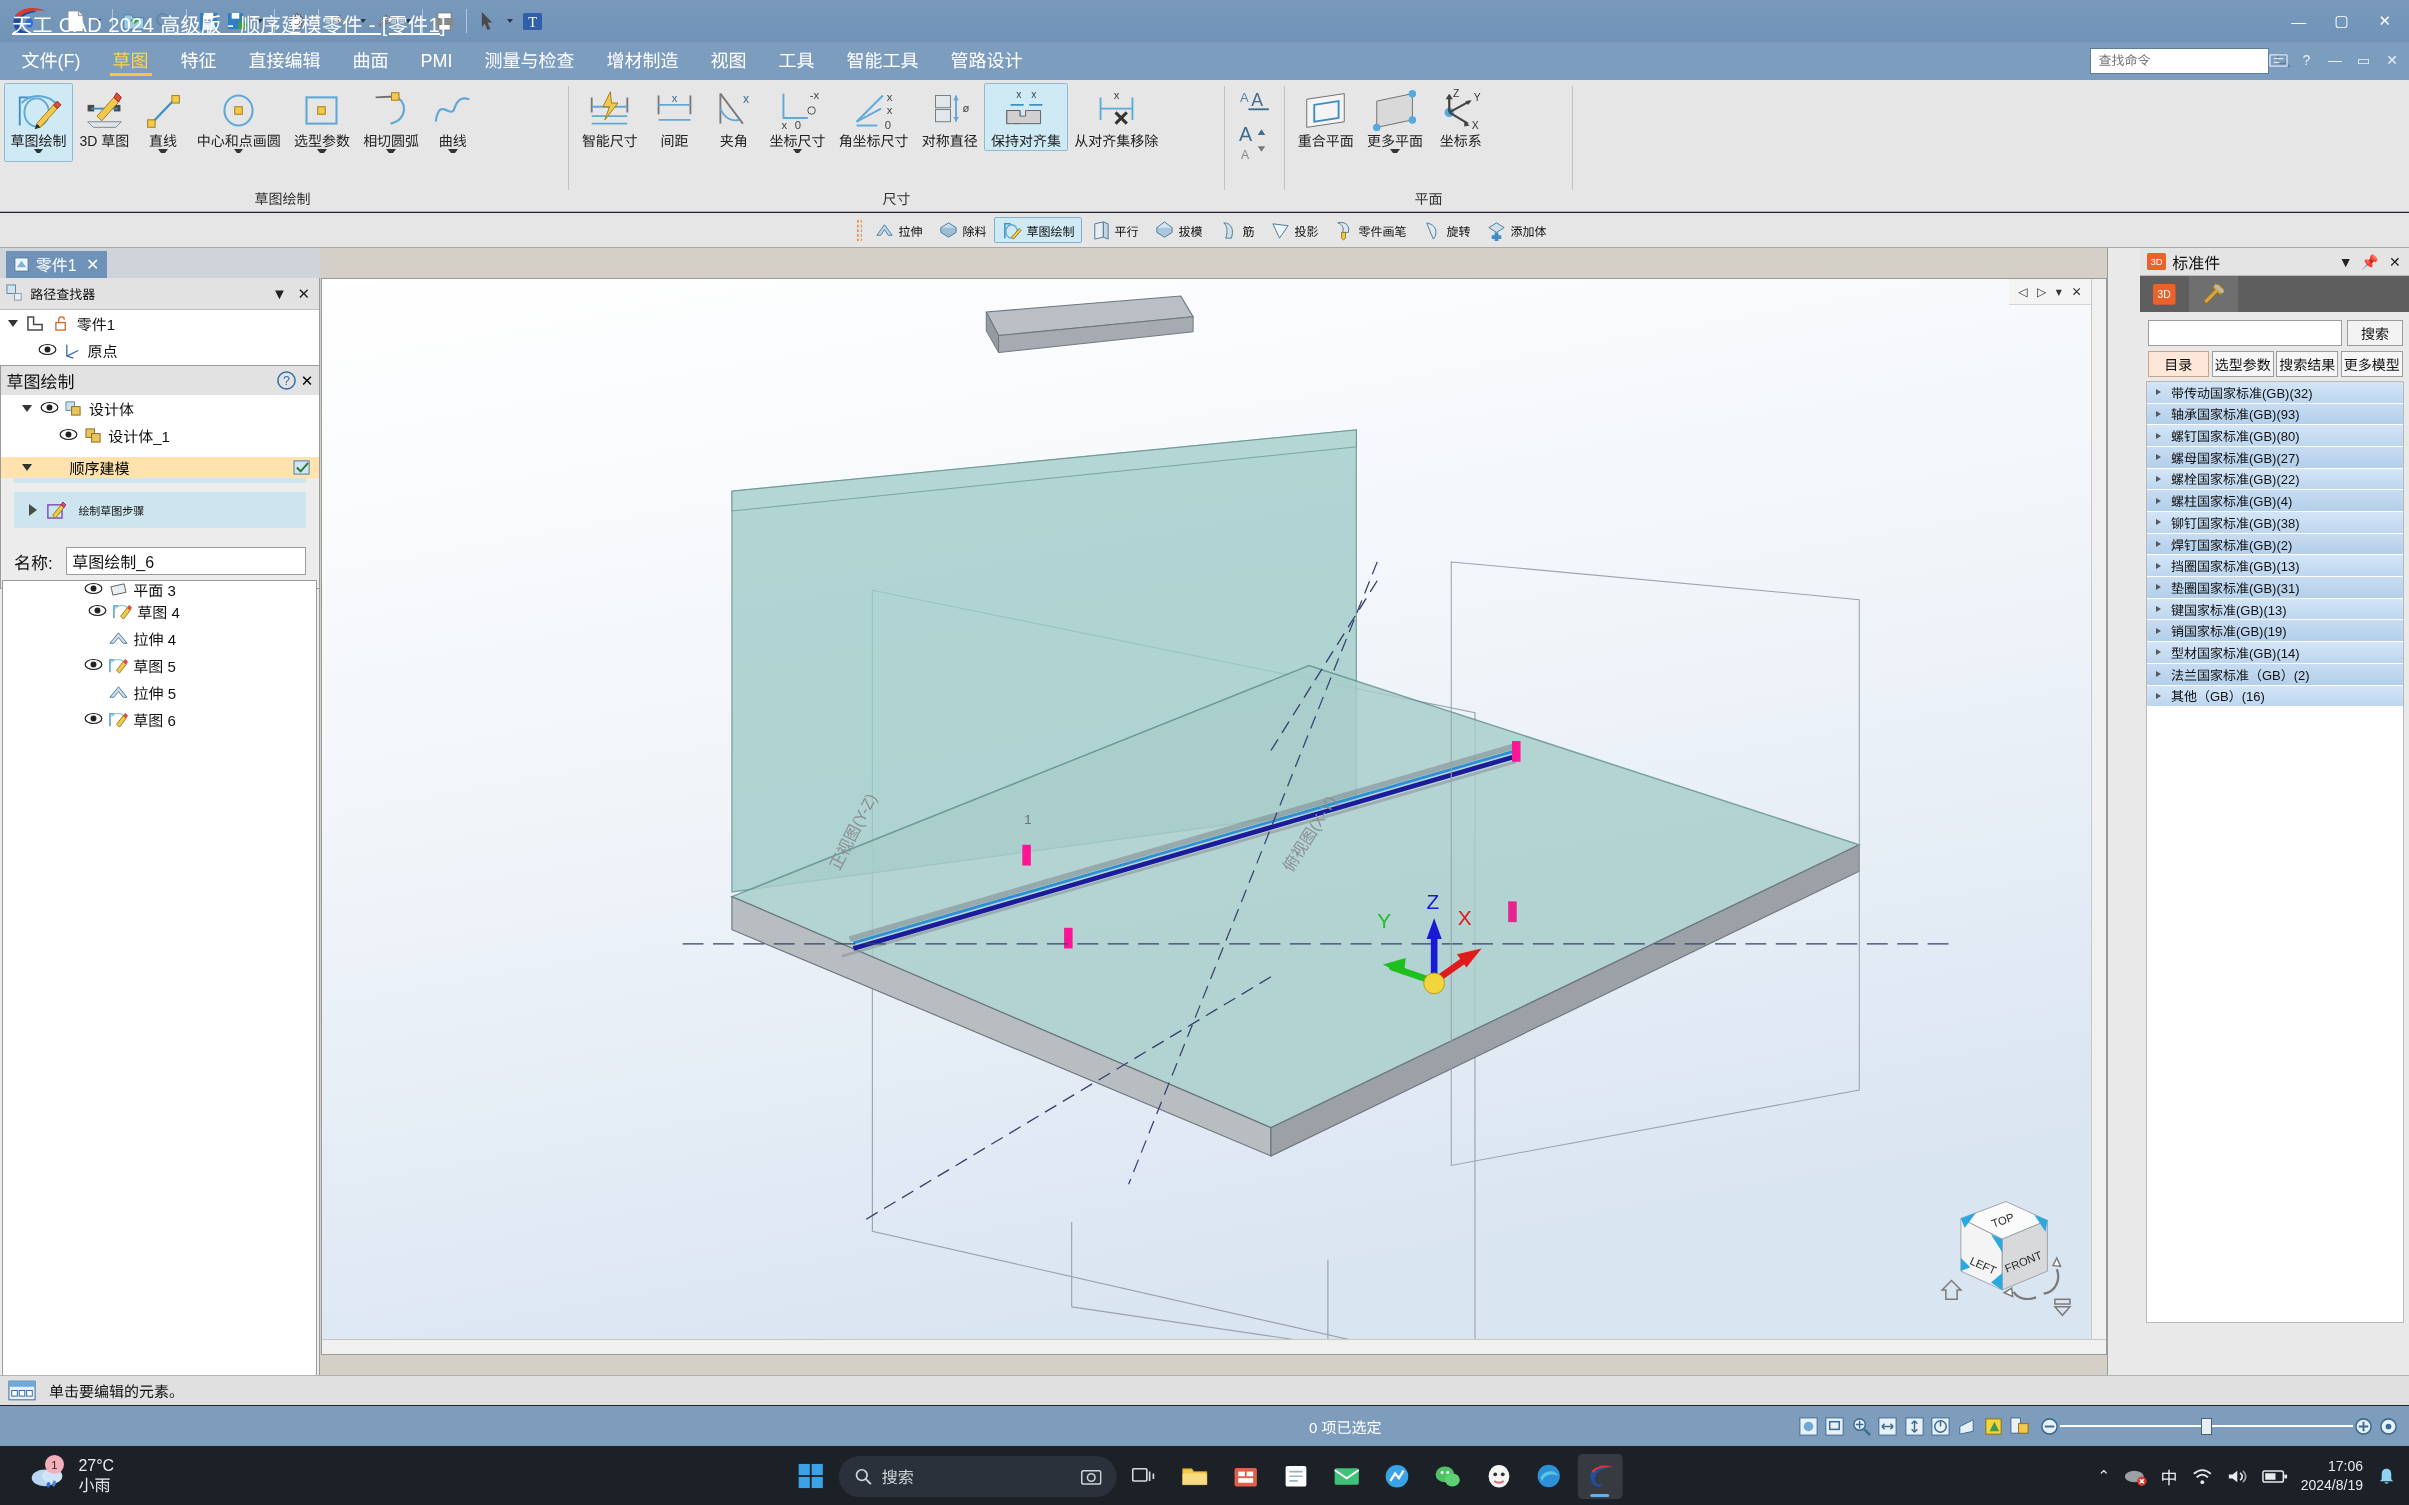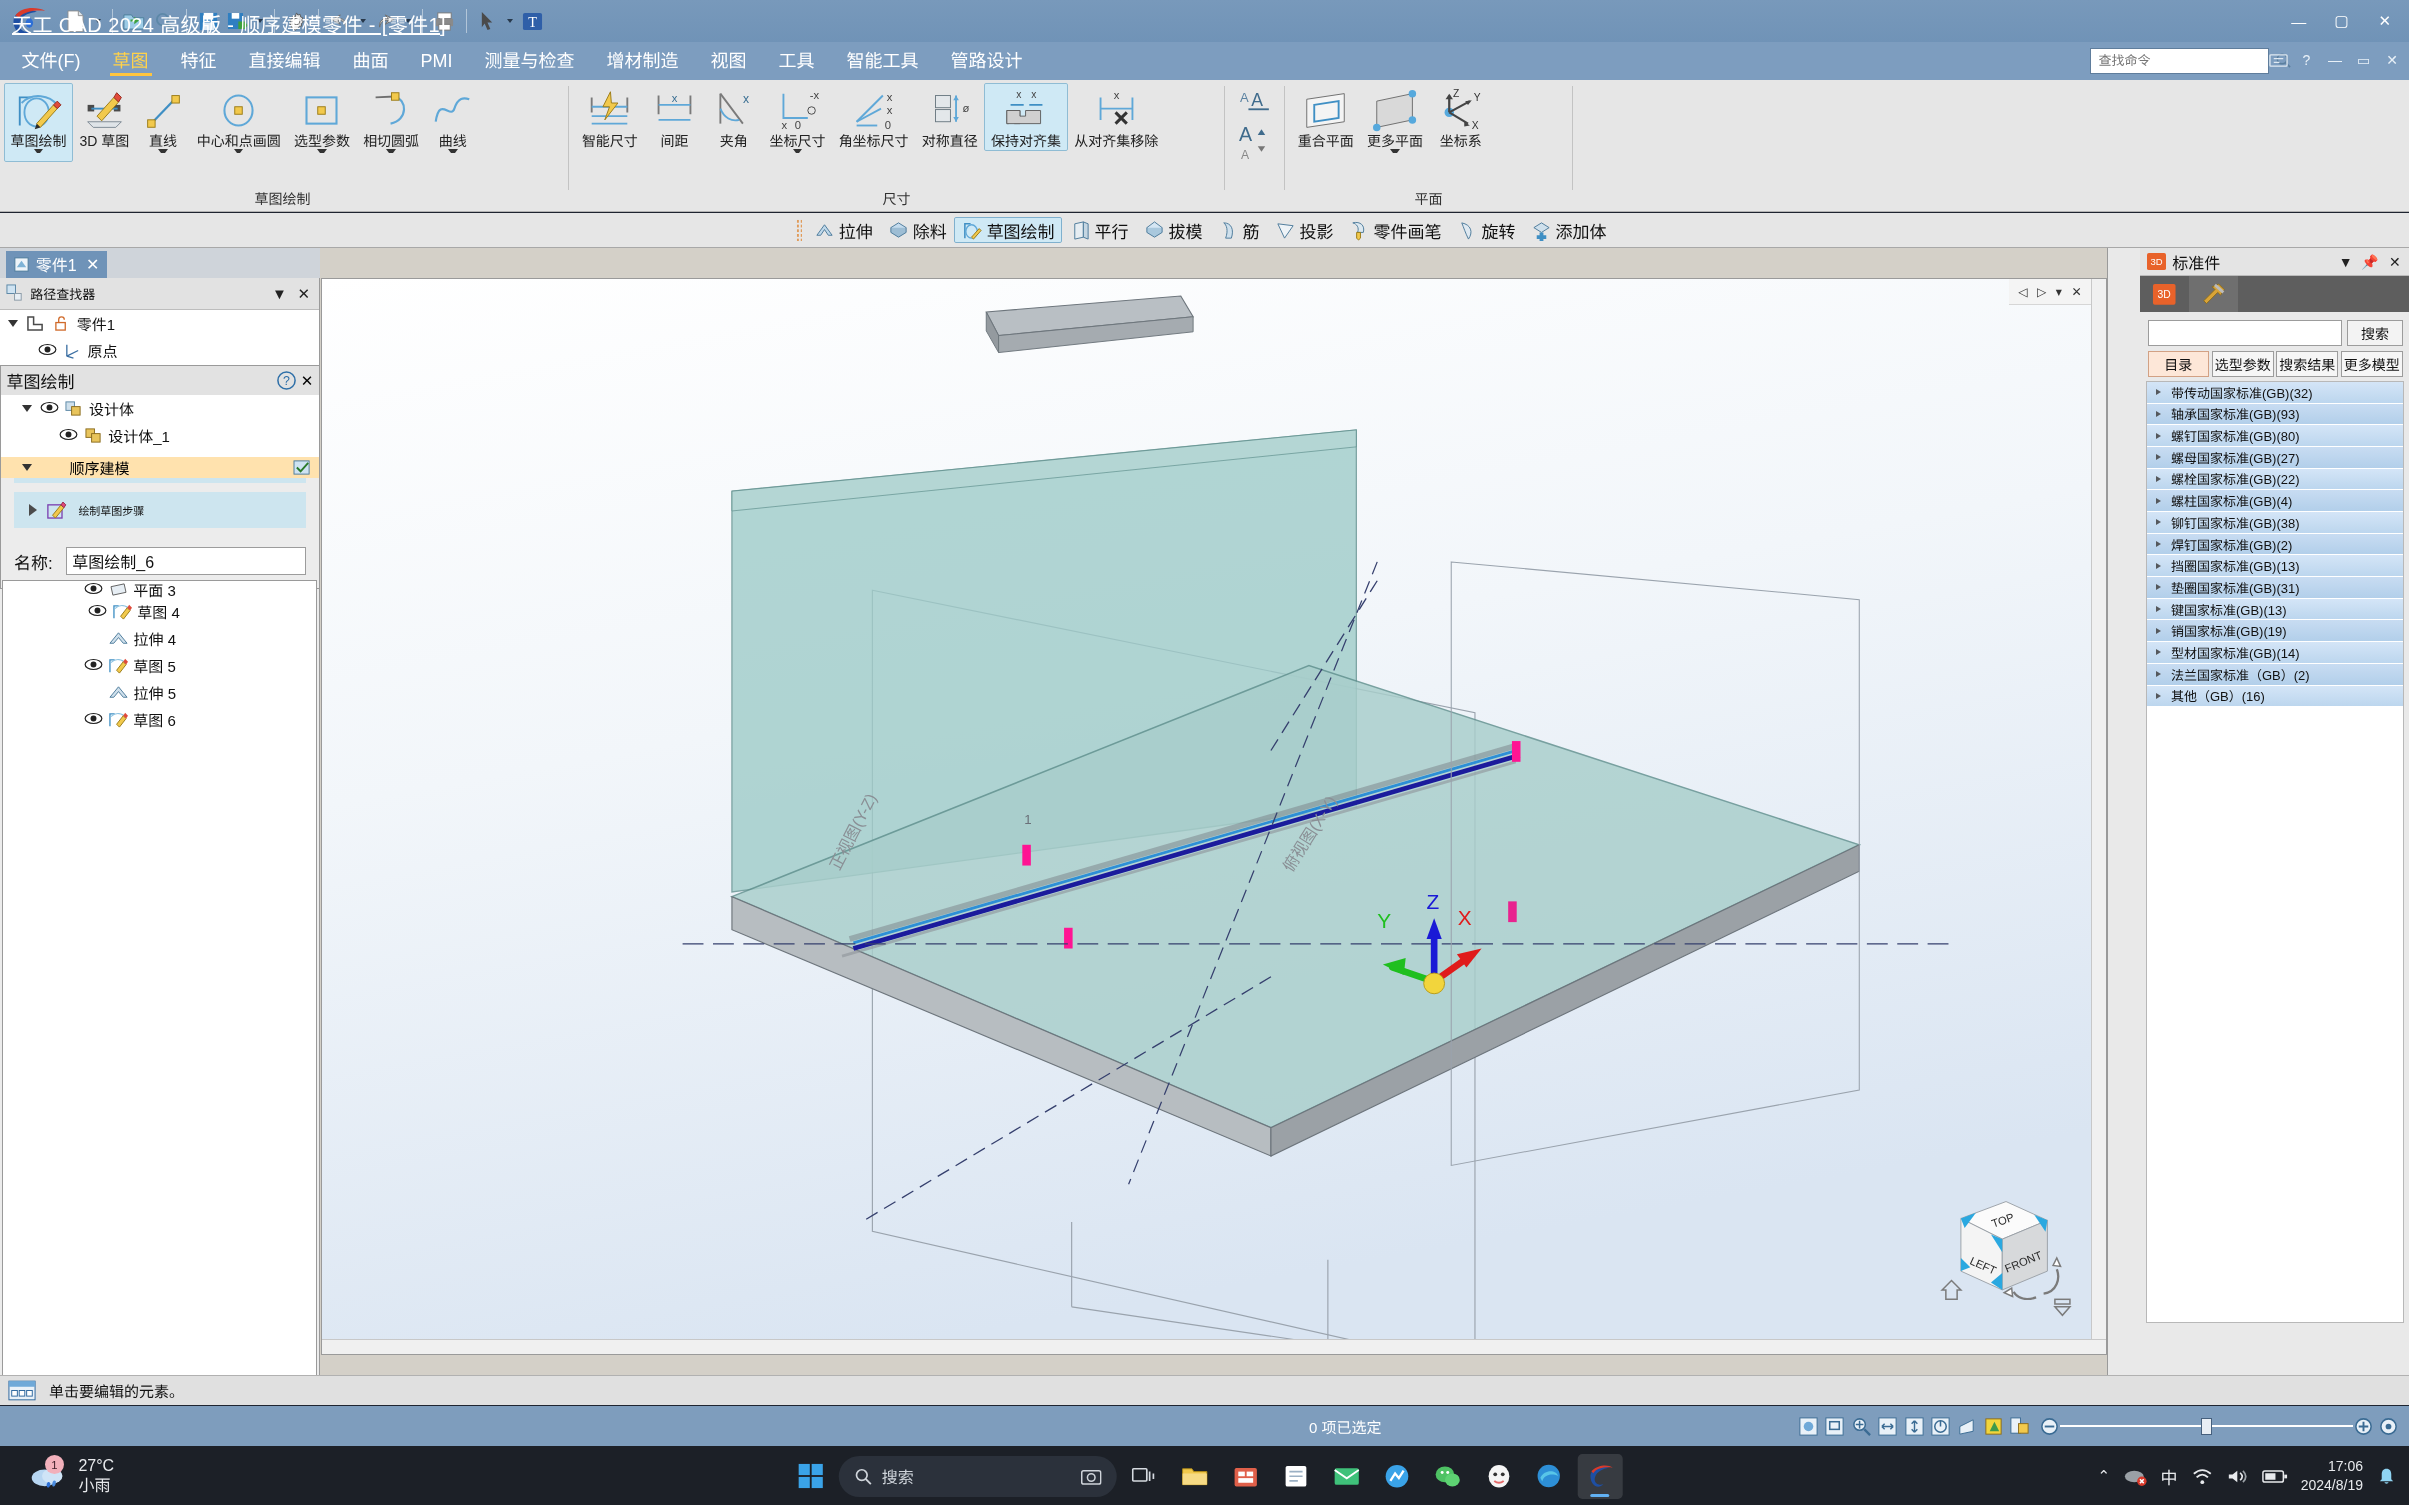--- a/index.html
+++ b/index.html
@@ -100,21 +100,21 @@
     position:absolute; left:0; top:213px; width:2410px; height:35px;
     background:#e6e6e6; border-bottom:0.9px solid #a8a8a8;
     display:flex; align-items:center; justify-content:center;
   }
   .ts-inner { display:flex; align-items:center; background:#e6e6e6; }
   .ts-grip { width:6.6px; height:22.6px; margin-right:3.8px;
     background-image: radial-gradient(#e09b5a 0.9px, transparent 1.1px);
     background-size:3.8px 4.7px; }
   .ts-btn {
     display:flex; align-items:center; gap:3.8px; padding:1.9px 6.6px; height:26px;
-    font-size:17px; color:#111; cursor:pointer; border:0.9px solid transparent; border-radius:1.9px;
+    font-size:12px; color:#111; cursor:pointer; border:0.9px solid transparent; border-radius:1.9px;
   }
   .ts-btn.sel { background:#cfe9f5; border:0.9px solid #7fb0ce; }
 
   
   .workspace { position:absolute; left:0; top:248px; width:2410px; height:1147px; background:#d4d0c8; }
 
   
   .doctabbar { position:absolute; left:0; top:0; width:320px; height:30px; background:#cfd4da; }
   .doctab {
     position:absolute; left:5.6px; top:2.8px; height:27px; background:#6f93b8; color:#fff;

